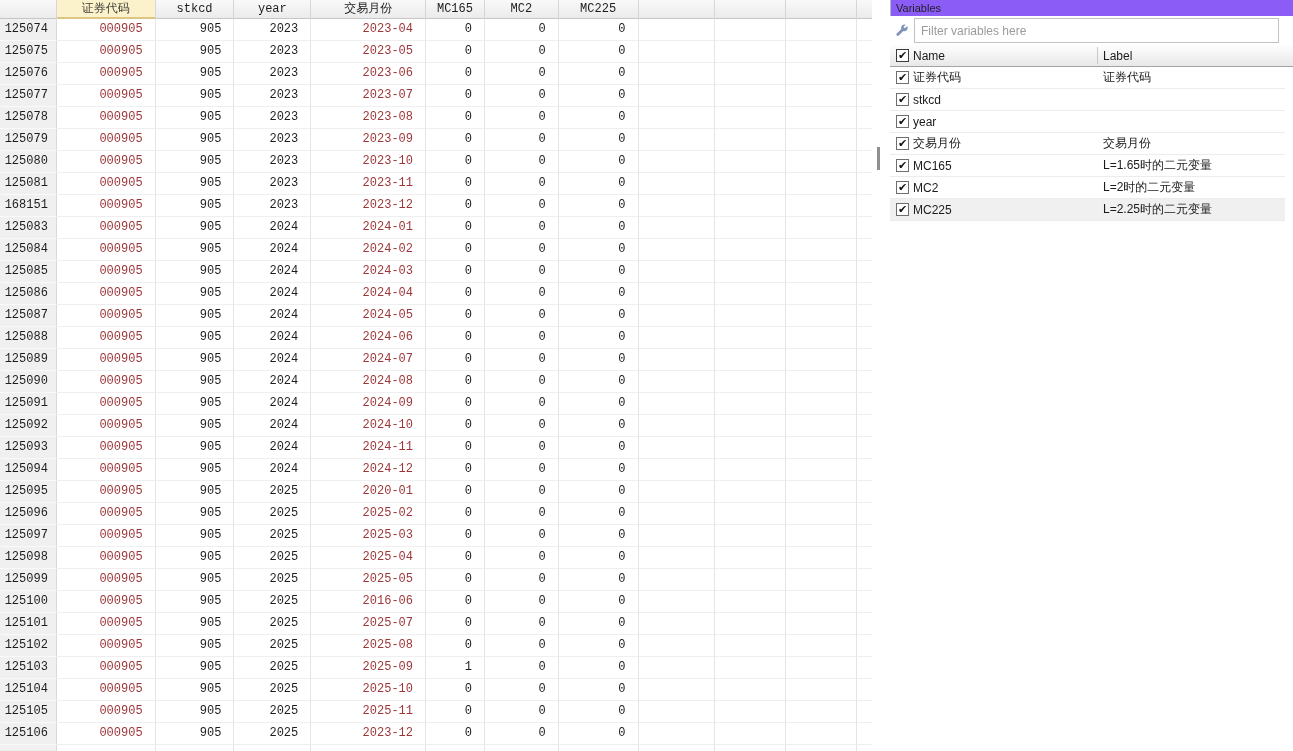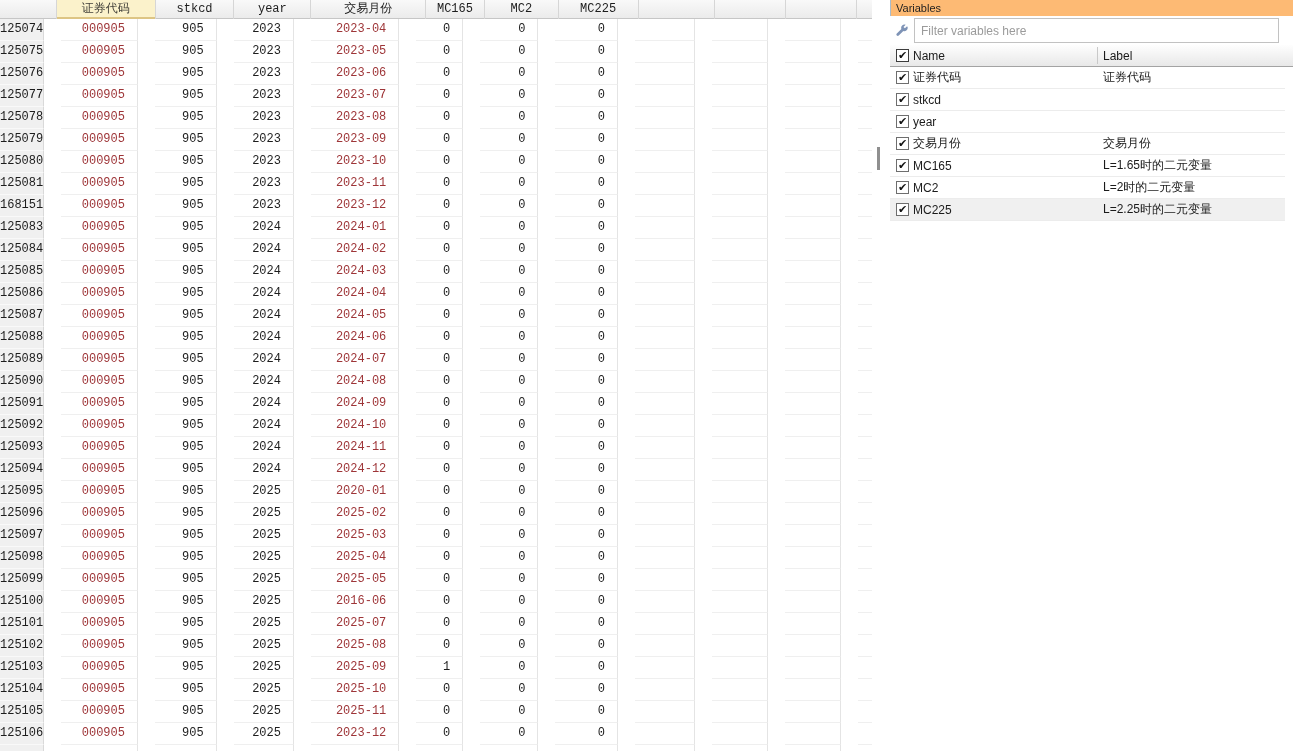--- a/index.html
+++ b/index.html
@@ -7,36 +7,36 @@
        font-family:"Liberation Sans",sans-serif;position:relative;}
 
   
   .grid{position:absolute;left:0;top:0;width:872px;height:751px;overflow:hidden;
         font-family:"Liberation Mono","DejaVu Sans Mono",monospace;font-size:12px;color:#1d1d1d;}
   .hrow{display:flex;height:19px;line-height:18px;
         background:linear-gradient(#f9f9f9,#ebebeb);border-bottom:1px solid #c6c6c6;box-sizing:border-box;}
   .hcell{box-sizing:border-box;height:19px;text-align:center;overflow:hidden;white-space:nowrap;
          border-right:1px solid #d6d6d6;}
   .hcell.sel{background:#fbf2cb;box-shadow:inset 0 -2px 0 #ddc584;color:#43413a;}
-  .row{display:flex;height:22px;line-height:21px;gap:17px;}
+  .row{display:flex;height:22px;line-height:21px;}
   .cell{box-sizing:border-box;height:22px;text-align:right;padding-right:12px;overflow:hidden;
         white-space:nowrap;border-right:1px solid #e4e4e4;border-bottom:1px solid #efefef;background:#fff;}
   .cell.gut{background:#f0f0f0;border-right:1px solid #d9d9d9;border-bottom:1px solid #f9f9f9;padding-right:8px;}
   .cell.red{color:#9e3538;}
   .cell.mon{}
   .w-g{width:57px;}.w-1{width:99px;}.w-2{width:79px;}.w-3{width:77px;}.w-4{width:115px;}
   .w-5{width:59px;}.w-6{width:74px;}.w-7{width:80px;}
   .w-e1{width:77px;}.w-e2{width:71px;}.w-e3{width:71px;}.w-e4{width:15px;border-right:none;}
 
   
   .split{position:absolute;left:877px;top:147px;width:3px;height:23px;background:#8f8f8f;}
 
   
   .vars{position:absolute;left:890px;top:0;width:403px;height:751px;font-size:12px;color:#1b1b1b;}
-  .vtitle{height:16px;line-height:16px;background:#fdba74;border-left:1px solid #a9bccd;
+  .vtitle{height:16px;line-height:16px;background:#8b5cf6;border-left:1px solid #a9bccd;
           padding-left:5px;font-size:11px;color:#1f1f1f;}
   .vfilter{height:29px;display:flex;align-items:center;padding:0 14px 0 4px;box-sizing:border-box;}
   .wrench{width:16px;height:16px;margin-right:4px;flex:0 0 auto;display:flex;align-items:center;justify-content:center;}
   .vfilter input{flex:1;height:25px;box-sizing:border-box;border:1px solid #c2c2c2;outline:none;
                  padding:0 6px;font-size:12px;font-family:"Liberation Sans",sans-serif;color:#333;}
   .vfilter input::placeholder{color:#9b9b9b;}
   .vhead{height:22px;position:relative;display:flex;align-items:center;box-sizing:border-box;
          background:linear-gradient(#fefefe,#e8e8e8);border-bottom:1px solid #a3a3a3;}
   .vsep{position:absolute;left:207px;top:2px;bottom:2px;width:1px;background:#c9c9c9;}
   .cb{display:inline-block;width:13px;height:13px;box-sizing:border-box;border:1px solid #6e6e6e;

